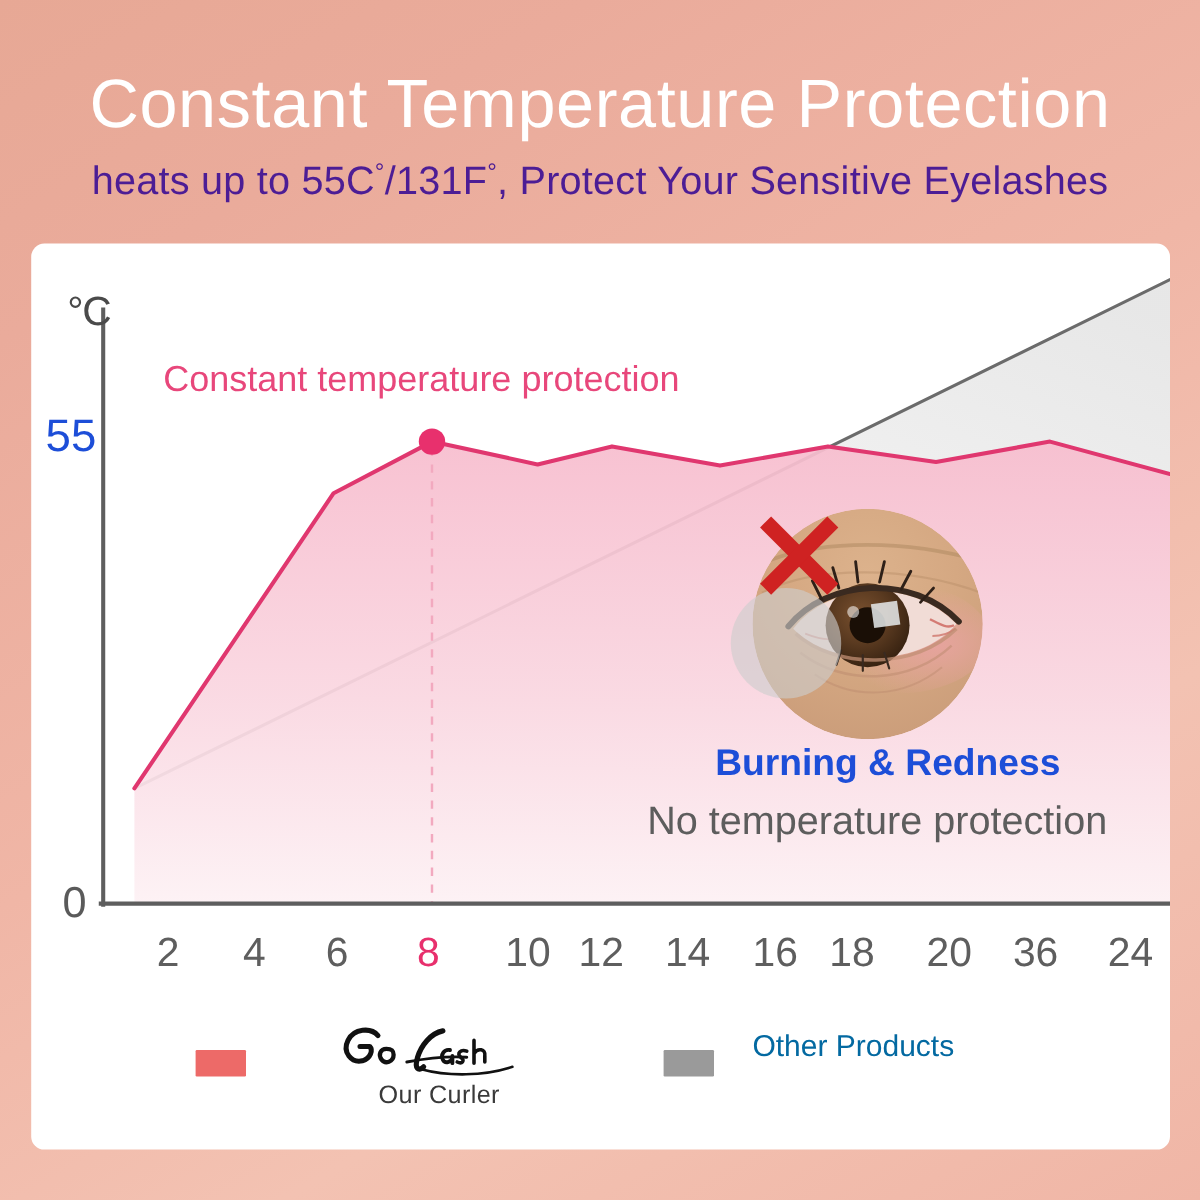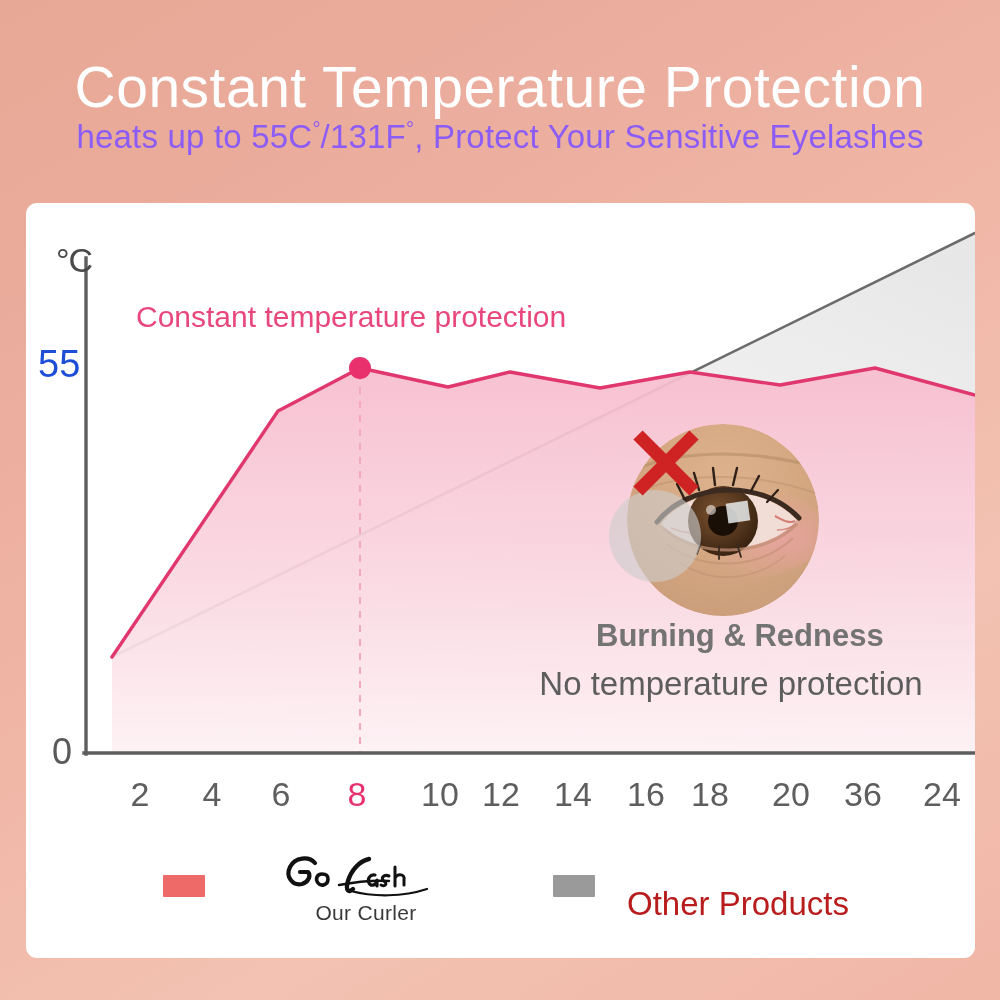--- a/index.html
+++ b/index.html
@@ -15,22 +15,23 @@
   #header { width:1000px; padding-top:58px; text-align:center; }
   #title {
     font-size: 57px;
     color: #ffffff;
     font-weight: 400;
     letter-spacing: 0.5px;
     line-height: 1.05;
     white-space: nowrap;
   }
   #subtitle {
+    margin-top: 14px;
     font-size: 33px;
-    color: #8b5cf6;
+    color: #4c1d95;
     font-weight: 400;
     letter-spacing: 0.2px;
     white-space: nowrap;
   }
   #subtitle .deg { font-size: 20px; vertical-align: super; }
 
   
   #card {
     position:absolute;
     left:26px; top:203px;
@@ -104,21 +105,21 @@
     border-radius:50%;
     background:rgba(205,205,205,0.62);
   }
   .warn-title {
     position:absolute;
     left:570px; top:415px;
     width:270px;
     text-align:right;
     font-size:31px;
     font-weight:bold;
-    color:#737373;
+    color:#1d4ed8;
     white-space:nowrap;
   }
   .warn-sub {
     position:absolute;
     left:415px; top:462px;
     width:580px;
     text-align:center;
     font-size:33px;
     color:#5d5d5d;
     white-space:nowrap;
@@ -134,23 +135,23 @@
   .brand-logo { display:block; height:46px; }
   .brand-sub {
     display:block;
     font-size:21px;
     color:#3a3a3a;
     margin-top:2px;
     letter-spacing:0.3px;
   }
   .legend-text {
     margin-left:32px;
-    margin-top:32px;
-    font-size:33px;
-    color:#b91c1c;
+    margin-top:5px;
+    font-size:25px;
+    color:#0369a1;
     white-space:nowrap;
   }
 </style>
 </head>
 <body>
 
 <div id="header">
   <div id="title">Constant Temperature Protection</div>
   <div id="subtitle">
     <span>heats up to 55C</span><span class="deg">°</span><span>/131F</span><span class="deg">°</span><span>, Protect Your Sensitive Eyelashes</span>

